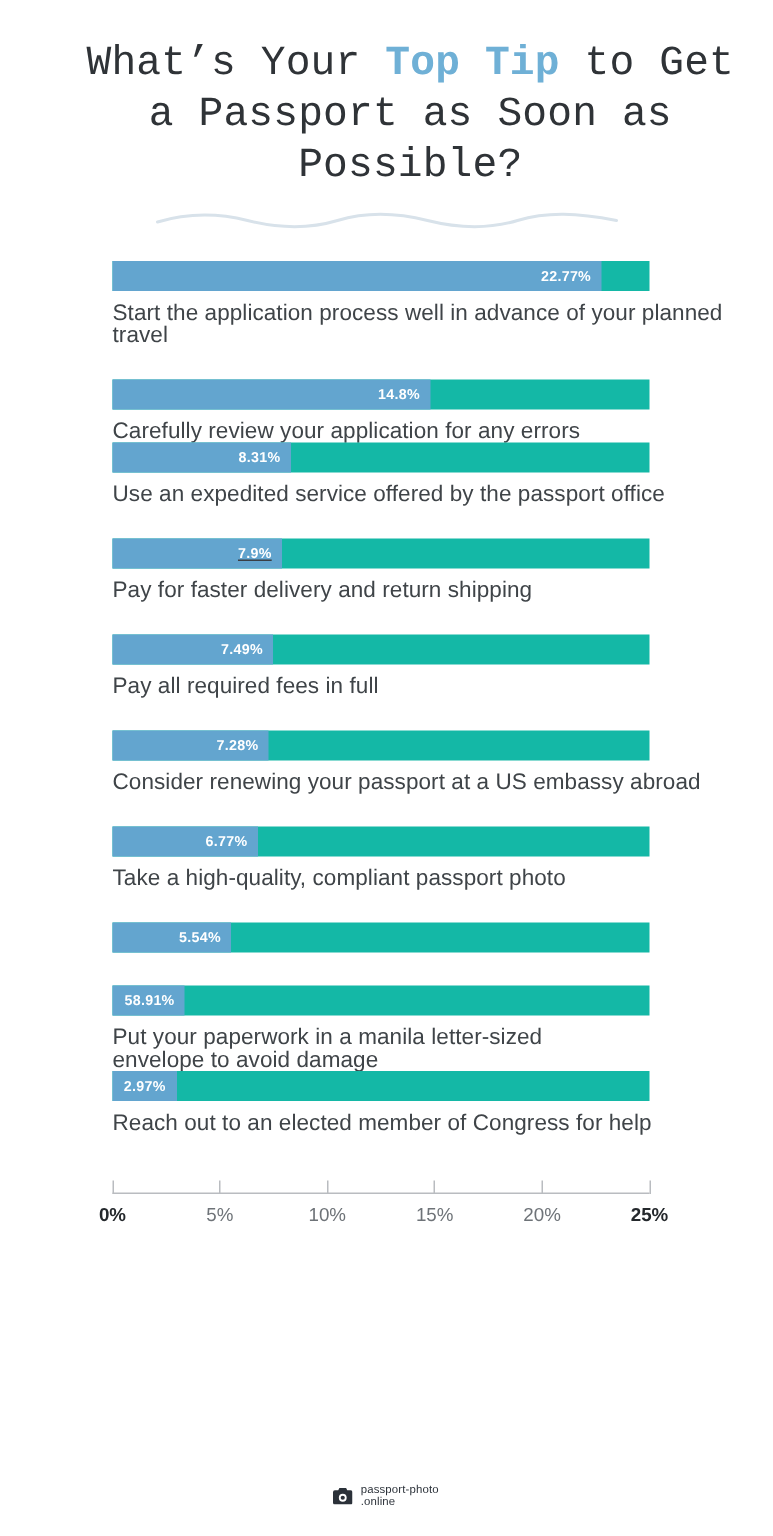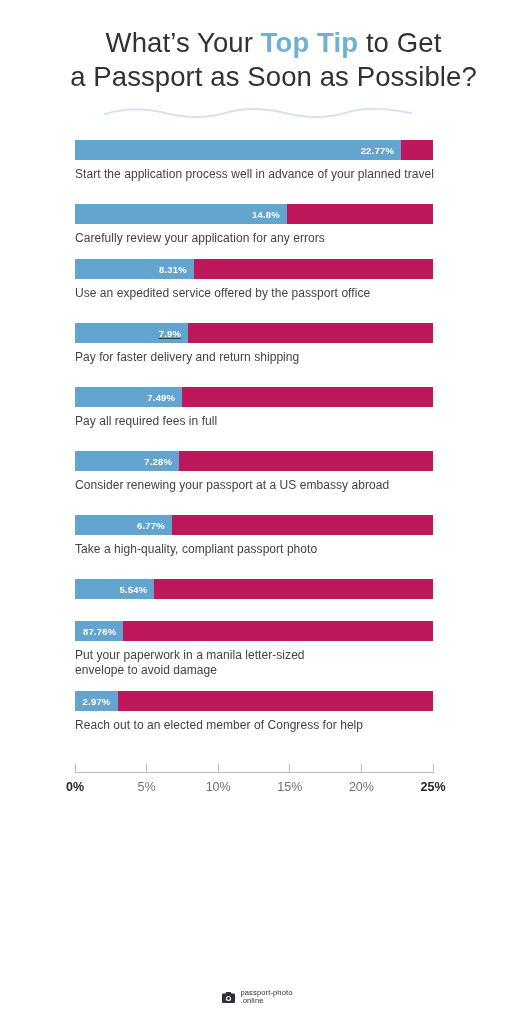--- a/index.html
+++ b/index.html
@@ -16,21 +16,21 @@
     position: relative;
     overflow: hidden;
   }
 
   
   .header {
     padding-top: 26px;
     text-align: center;
   }
   .title {
-    font-family: Liberation Sans, sans-serif;
+    font-family: Liberation Mono, monospace;
     font-size: 27.5px;
     line-height: 34px;
     color: #2f3337;
     font-weight: 400;
     letter-spacing: 0.1px;
     margin-left: 32px;
   }
   .title .accent { color: #6fb0d6; font-weight: 700; }
   .title-line2 { display: block; }
 
@@ -46,21 +46,21 @@
     margin-top: 21px;
   }
 
   .row { position: relative; }
 
   .bar-track {
     position: relative;
     margin-left: 75px;
     width: 358px;
     height: 20px;
-    background: #be185d;
+    background: #14b8a6;
   }
 
   .bar-fill {
     position: absolute;
     left: 0; top: 0; bottom: 0;
     background: #63a5cf;
     display: flex;
     align-items: center;
     justify-content: flex-end;
   }
@@ -70,29 +70,29 @@
     font-size: 9.5px;
     font-weight: 700;
     letter-spacing: 0.2px;
     padding-right: 7px;
     white-space: nowrap;
   }
 
   .bar-label {
     margin-left: 75px;
     margin-top: 7px;
-    font-size: 12px;
+    font-size: 15px;
     line-height: 15px;
     color: #3f4448;
     letter-spacing: 0.05px;
     white-space: pre-line;
   }
 
   .row.gap-lg { margin-top: 22px; }
-  .row.gap-sm { margin-top: 13px; }
+  .row.gap-sm { }
 
   
   .axis {
     position: relative;
     margin-top: 29px;
     margin-left: 75px;
     width: 358px;
     height: 44px;
   }
   .axis-line {
@@ -224,21 +224,21 @@
     <div class="bar-track">
       <div class="bar-fill" style="width: 22.16%;">
         <span class="bar-value">5.54%</span>
       </div>
     </div>
   </div>
 
   <div class="row gap-lg">
     <div class="bar-track">
       <div class="bar-fill" style="width: 13.52%;">
-        <span class="bar-value">87.76%</span>
+        <span class="bar-value">58.91%</span>
       </div>
     </div>
     <div class="bar-label">Put your paperwork in a manila letter-sized
 envelope to avoid damage</div>
   </div>
 
   <div class="row gap-sm">
     <div class="bar-track">
       <div class="bar-fill" style="width: 11.88%;">
         <span class="bar-value">2.97%</span>

